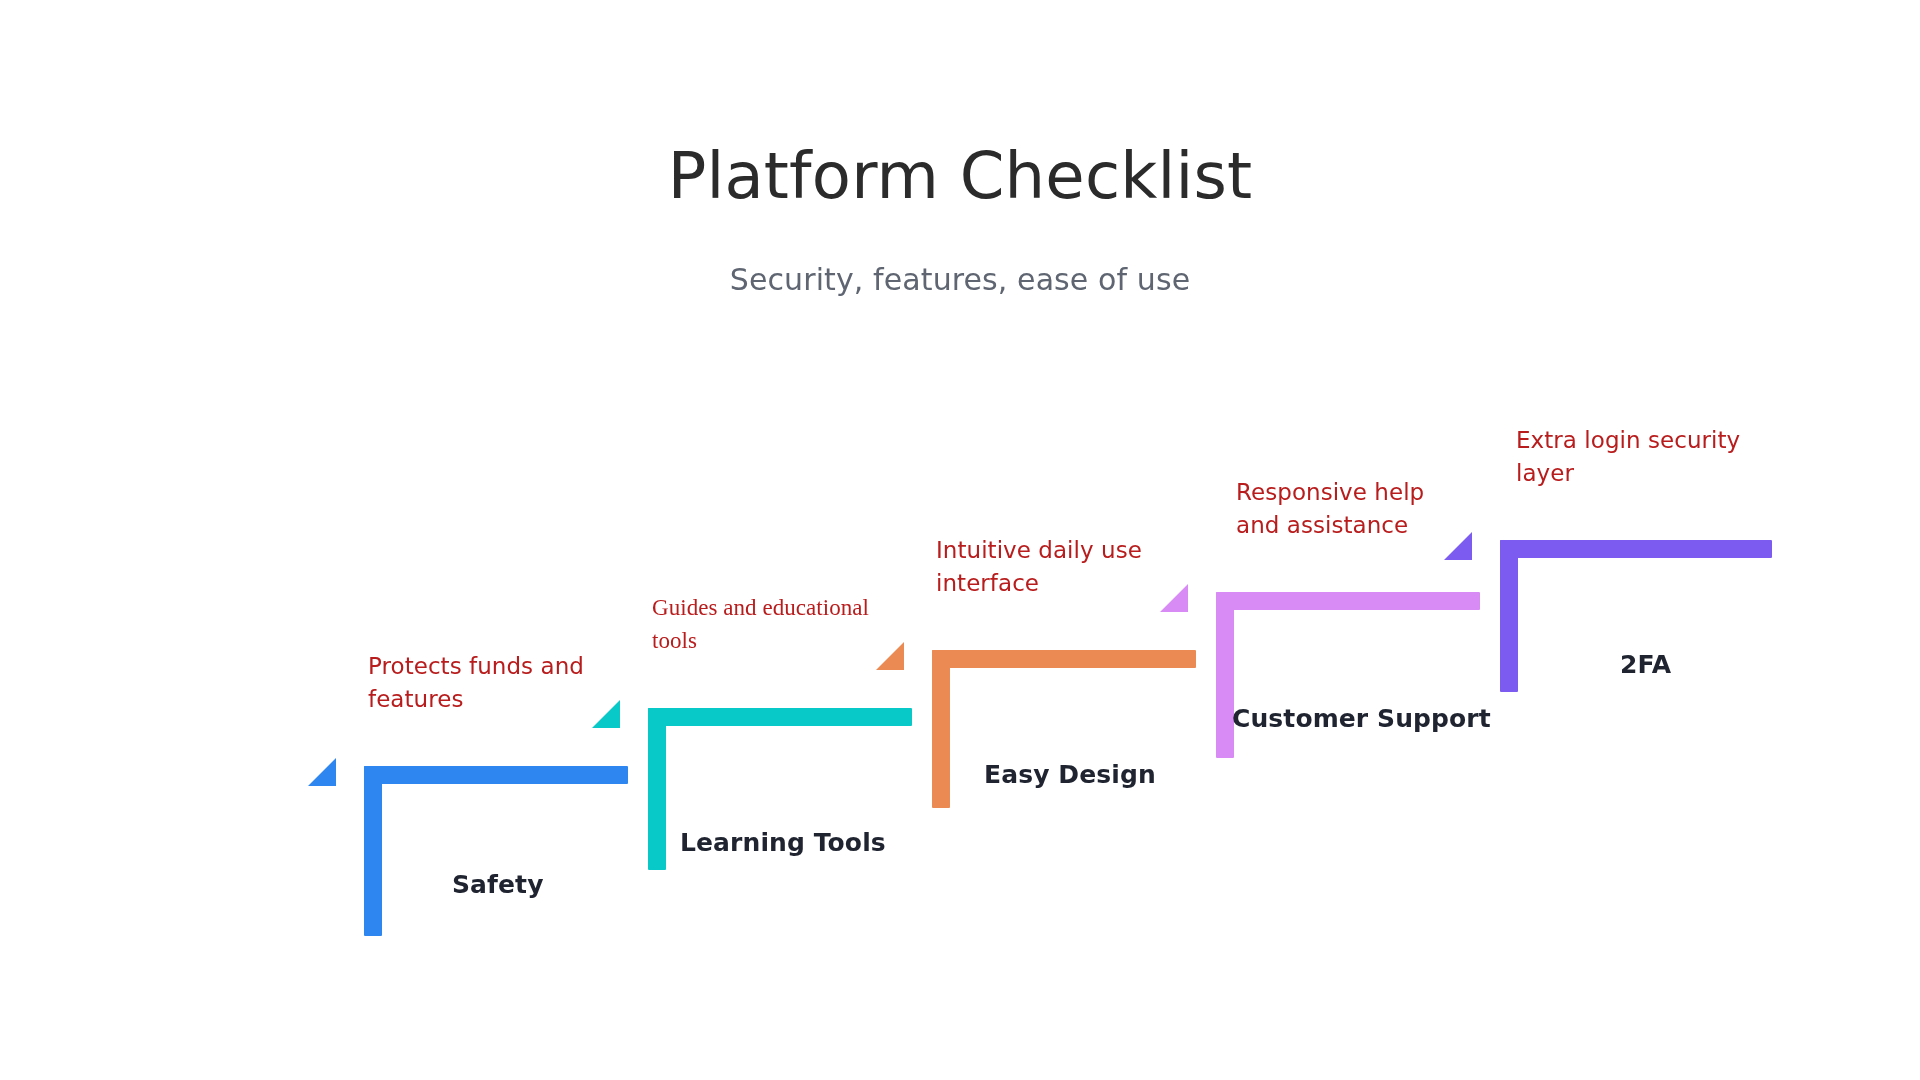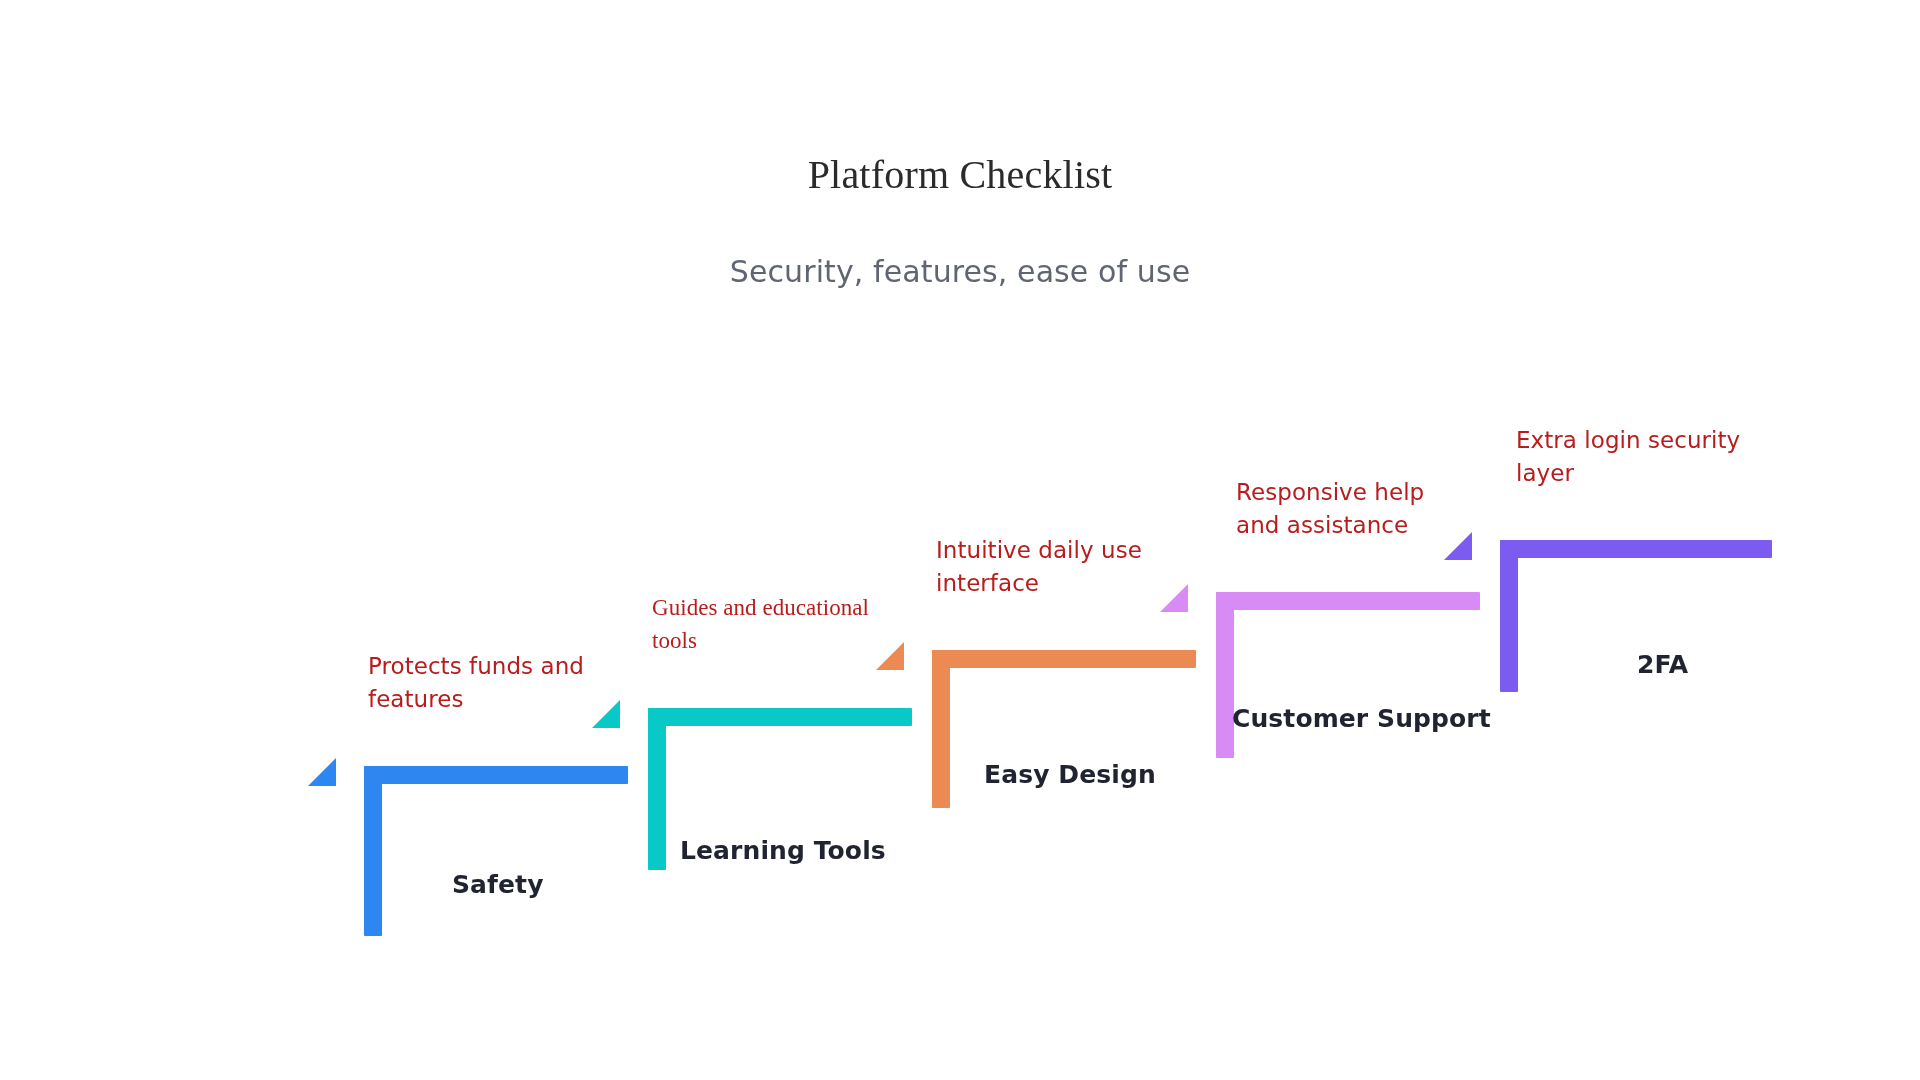--- a/index.html
+++ b/index.html
@@ -25,35 +25,34 @@
 
   
   .header {
     position: absolute;
     left: 0;
     top: 140px;
     width: 1920px;
     text-align: center;
   }
   .title {
-    font-size: 40px;
+    font-size: 64px;
     font-weight: 400;
     color: #2b2b2b;
     letter-spacing: 0.2px;
     line-height: 1.15;
-    margin: 12px;
-    font-family: Liberation Serif, serif;
+    margin: 0;
   }
   .subtitle {
     font-size: 30px;
     font-weight: 400;
     color: #5f6672;
     letter-spacing: 0.1px;
     line-height: 1.2;
-    margin: 12px;
+    margin: 4px;
     padding-top: 44px;
   }
 
   
   .stair-area {
     position: absolute;
     left: 0;
     top: 0;
     width: 1920px;
     height: 1080px;
@@ -126,21 +125,21 @@
       <div class="step-label" style="left:88px; top:104px;text-align:right;">Safety</div>
       <div class="step-desc" style="left:4px; top:-116px; width:252px;">Protects funds and features</div>
     </div>
 
     <div class="step" style="left:648px; top:708px;">
       <div class="arrow" style="left:-56px; top:-8px;
                   border-left:28px solid transparent;
                   border-bottom:28px solid #09c8c8;"></div>
       <div class="rail" style="width:264px; background:#09c8c8;"></div>
       <div class="stem" style="height:162px; background:#09c8c8;"></div>
-      <div class="step-label" style="left:32px; top:128px;text-align:center;">Learning Tools</div>
+      <div class="step-label" style="left:32px; top:120px;text-align:center;">Learning Tools</div>
       <div class="step-desc" style="left:4px; top:-116px; width:232px;font-family:Liberation Serif, serif;">Guides and educational tools</div>
     </div>
 
     <div class="step" style="left:932px; top:650px;">
       <div class="arrow" style="left:-56px; top:-8px;
                   border-left:28px solid transparent;
                   border-bottom:28px solid #eb8a52;"></div>
       <div class="rail" style="width:264px; background:#eb8a52;"></div>
       <div class="stem" style="height:158px; background:#eb8a52;"></div>
       <div class="step-label" style="left:52px; top:110px;">Easy Design</div>
@@ -156,18 +155,18 @@
       <div class="step-label" style="left:16px; top:112px;">Customer Support</div>
       <div class="step-desc" style="left:20px; top:-116px; width:232px;">Responsive help and assistance</div>
     </div>
 
     <div class="step" style="left:1500px; top:540px;">
       <div class="arrow" style="left:-56px; top:-8px;
                   border-left:28px solid transparent;
                   border-bottom:28px solid #7c5cf0;"></div>
       <div class="rail" style="width:272px; background:#7c5cf0;"></div>
       <div class="stem" style="height:152px; background:#7c5cf0;"></div>
-      <div class="step-label" style="left:120px; top:110px;margin-left:17px;">2FA</div>
+      <div class="step-label" style="left:120px; top:110px;">2FA</div>
       <div class="step-desc" style="left:16px; top:-116px; width:260px;">Extra login security layer</div>
     </div>
 
   </div>
 </div>
 
 </body></html>

